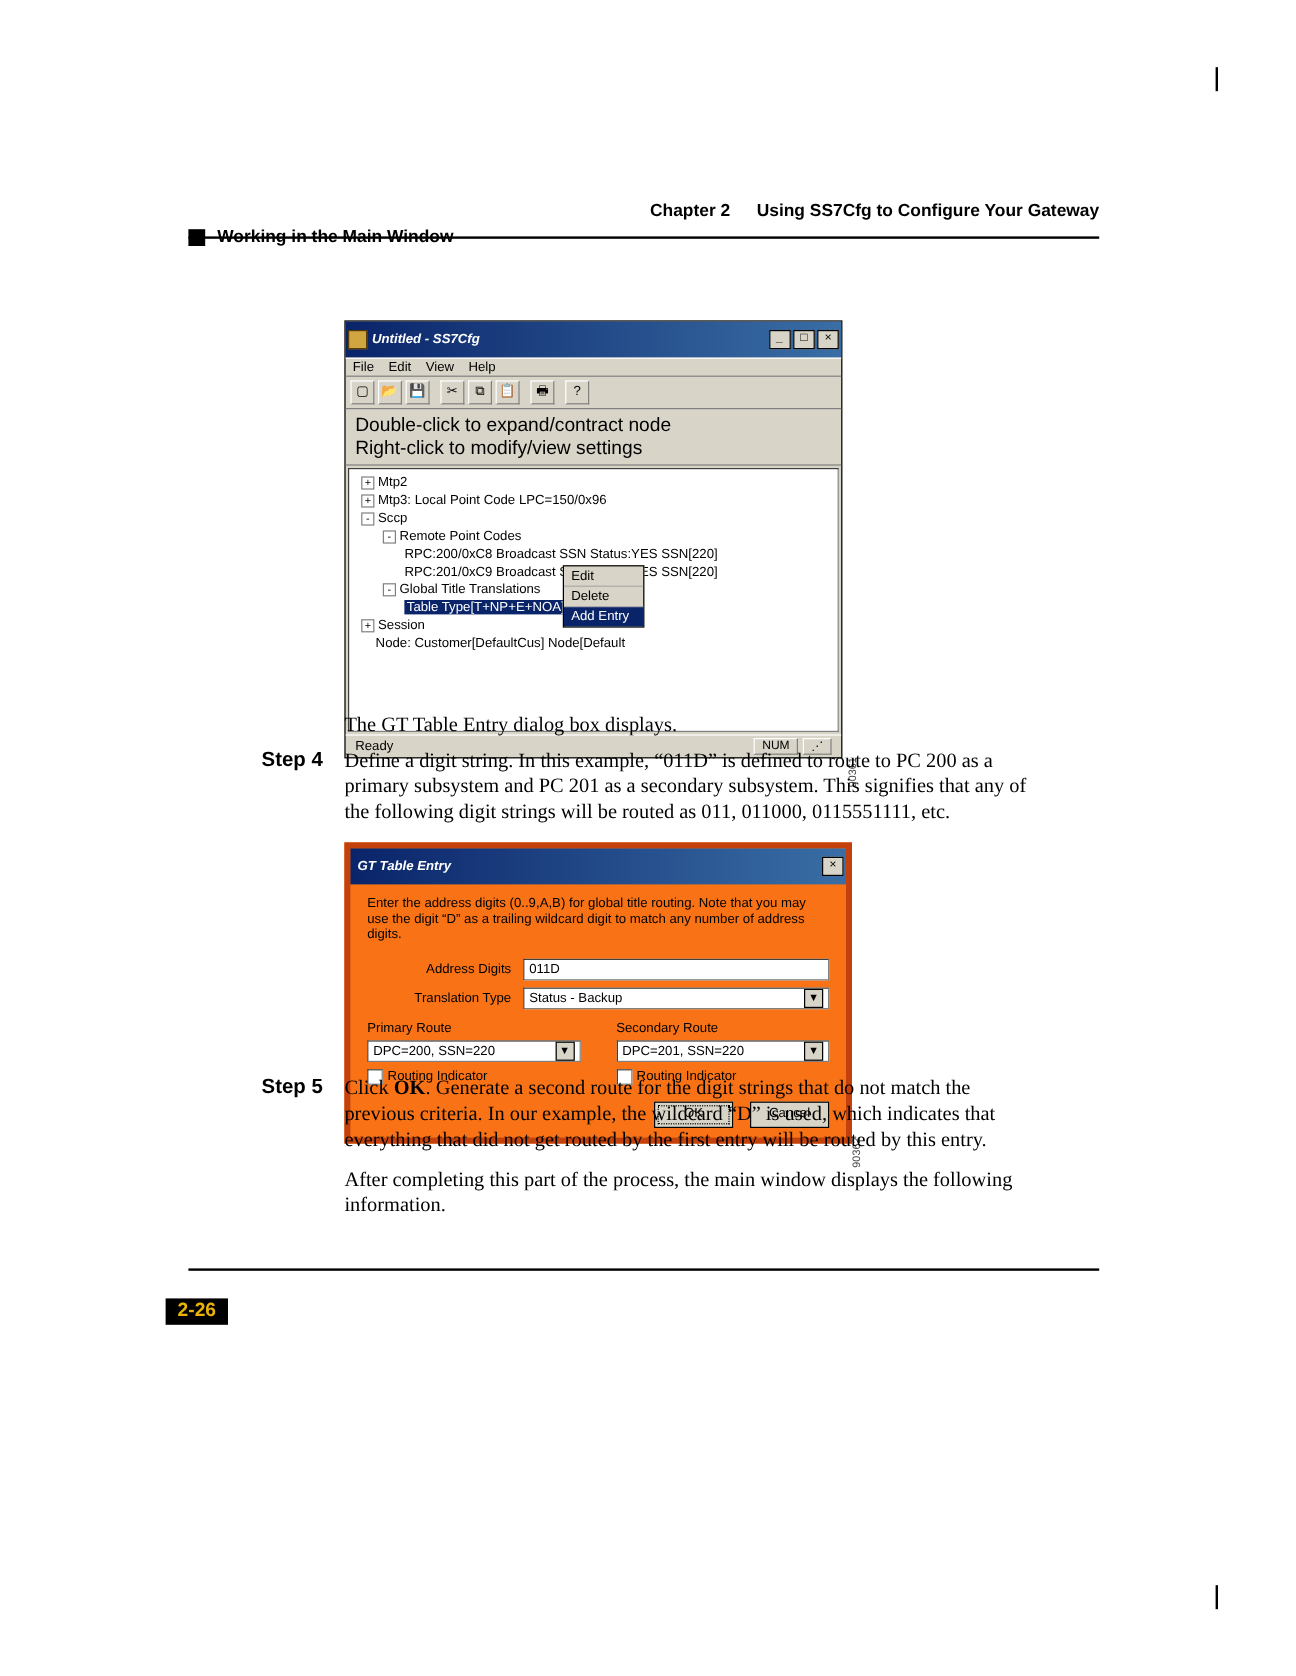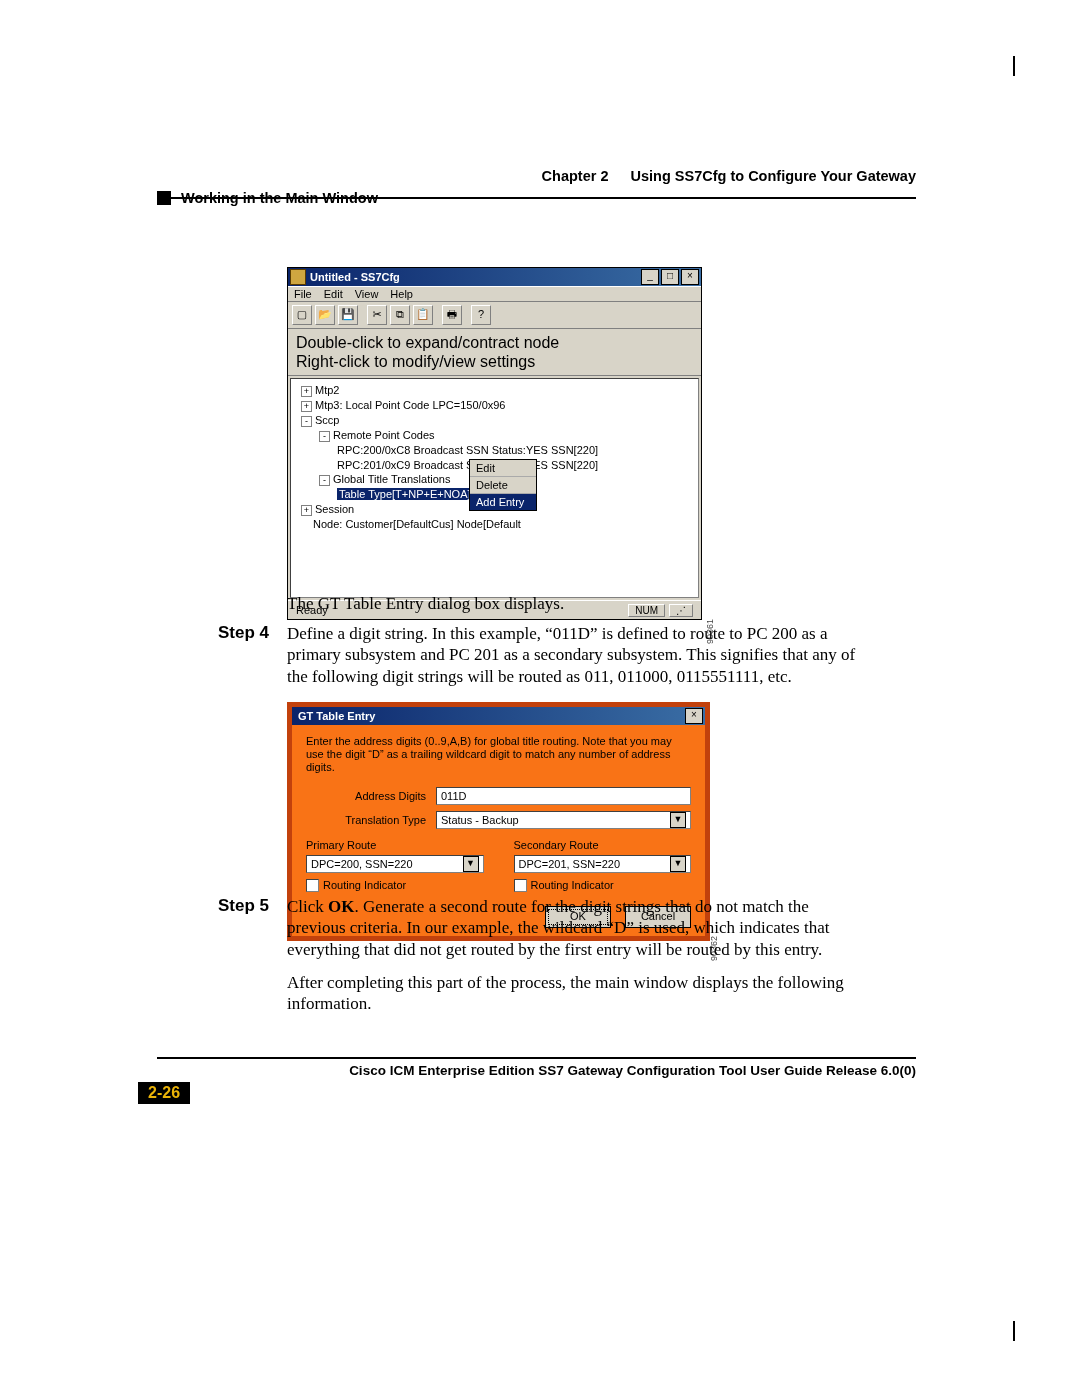--- a/index.html
+++ b/index.html
@@ -69,22 +69,23 @@
     border: 1px solid #000;
     background: #d8d4c8;
     font-family: Tahoma, Arial, sans-serif;
     font-size: 11px;
   }
   .titlebar {
     background: linear-gradient(to right, #0a246a, #3a6ea5);
     color: #fff;
     display: flex;
     align-items: center;
-    height: 18px;
+    height: 30px;
     padding: 0 2px;
+    font-style: italic;
   }
   .titlebar .tb-icon {
     width: 14px;
     height: 14px;
     background: #cfa640;
     border: 1px solid #5a3b00;
     margin-right: 4px;
   }
   .titlebar .tb-title {
     flex: 1;
@@ -477,17 +478,16 @@
   </div>
 
   <div class="step-label" style="top:896px; left:218px">Step 5</div>
   <div class="body-text" style="top:896px">
     <span>Click </span><b>OK</b><span>. Generate a second route for the digit strings that do not match the previous criteria. In our example, the wildcard “D” is used, which indicates that everything that did not get routed by the first entry will be routed by this entry.</span>
   </div>
 
   <div class="body-text" style="top:972px">After completing this part of the process, the main window displays the following information.</div>
 
   <div class="foot-rule"></div>
-  <div class="foot-text">Cisco ICM Enterprise Edition SS7 Gateway Configuration Tool User Guide Release 6.0(0)</div>
   <div class="pagenum">2-26</div>
 
   <div class="bottom-hairline"></div>
 </div>
 
 </body></html>

